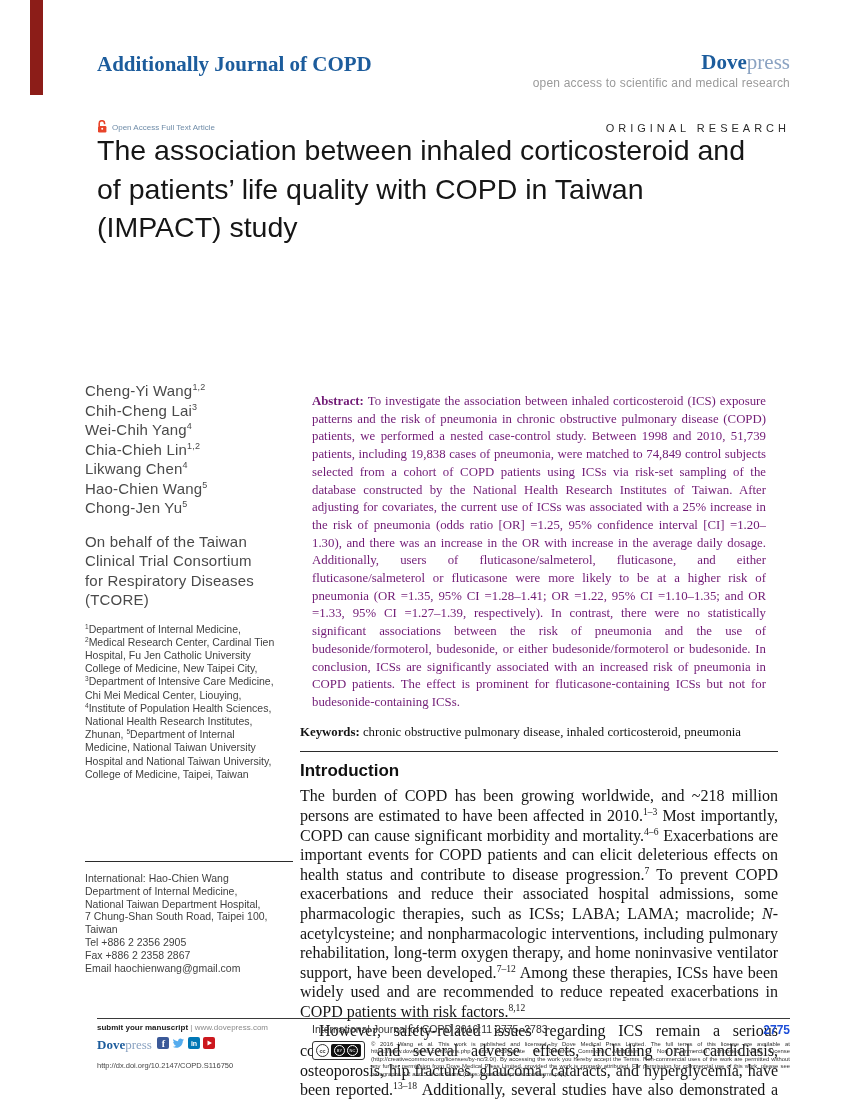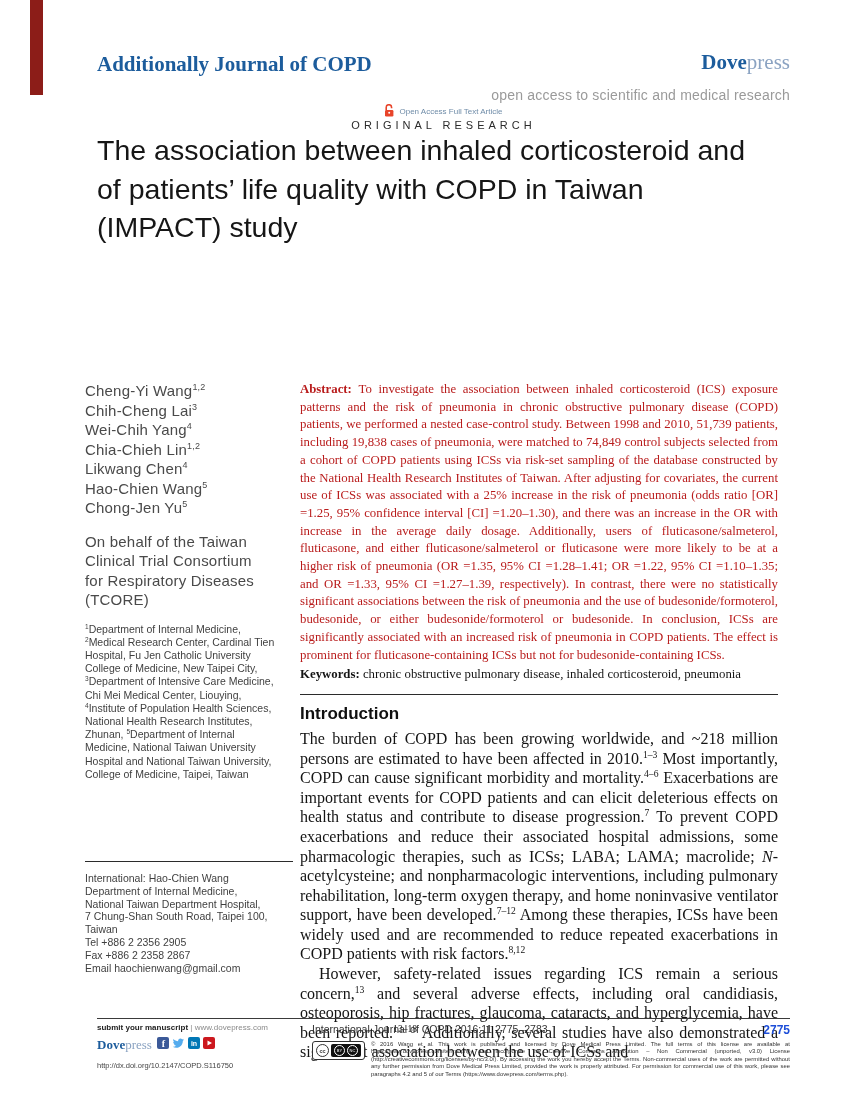--- a/index.html
+++ b/index.html
@@ -9,25 +9,25 @@
   .maroon-bar{position:absolute;left:30px;top:0;width:13px;height:95px;background:#8C1D18;}
 
   
   .masthead{position:absolute;left:97px;top:52px;width:693px;display:flex;
             justify-content:space-between;align-items:flex-start;}
   .journal-name{font-family:"Liberation Serif",serif;font-weight:700;font-size:21px;color:#1C5C9C;}
   .brand-top{text-align:right;}
   .brand-logo{font-family:"Liberation Serif",serif;font-size:21px;line-height:21px;}
   .brand-logo .b{color:#1C5C9C;font-weight:700;}
   .brand-logo .l{color:#8BA3C2;}
-  .tagline{font-size:14px;color:#9a9a9a;margin-top:14px;letter-spacing:.2px;}
-
-  
-  .meta-row{position:absolute;left:97px;top:104px;width:693px;display:flex;
-            justify-content:space-between;align-items:center;flex-direction:column;}
+  .tagline{font-size:12px;color:#9a9a9a;margin-top:3px;letter-spacing:.2px;}
+
+  
+  .meta-row{position:absolute;left:97px;top:120px;width:693px;display:flex;
+            justify-content:space-between;align-items:center;}
   .open-access{display:flex;align-items:center;gap:4px;font-size:8px;color:#6F8CA8;}
   .article-type{font-size:11px;letter-spacing:4px;color:#2B2B2B;}
 
   
   .title{position:absolute;left:97px;top:131px;font-size:28.5px;line-height:38.5px;
          font-weight:400;color:#161616;white-space:nowrap;}
 
   
   .columns{position:absolute;left:85px;top:381px;width:693px;display:flex;}
   .aside{flex:0 0 203px;width:203px;}
@@ -35,21 +35,21 @@
 
   .authors{font-size:15px;line-height:19.5px;color:#4A4A4A;letter-spacing:.2px;}
   .authors sup{font-size:60%;vertical-align:super;line-height:0;}
   .on-behalf{margin-top:14px;width:182px;font-size:15px;line-height:19.5px;color:#4A4A4A;letter-spacing:.2px;}
   .affiliations{margin-top:13px;width:190px;font-size:10.5px;line-height:13.2px;color:#3F3F3F;}
   .affiliations sup{font-size:62%;vertical-align:super;line-height:0;}
   .corr-rule{border:0;border-top:1.3px solid #2B2B2B;width:208px;margin:80px 0 10px 0;}
   .correspondence{font-size:10.5px;line-height:12.8px;color:#3F3F3F;}
 
   .abstract{font-family:"Liberation Serif",serif;font-size:12.8px;line-height:17.7px;
-            text-align:justify;color:#b91c1c;margin:0;}
+            text-align:justify;color:#701a75;margin:12px;}
   .abstract b,.keywords b{font-weight:700;}
   .keywords{font-family:"Liberation Serif",serif;font-size:12.8px;line-height:17.7px;
             color:#141414;margin-top:2px;}
   .section-rule{border:0;border-top:1.2px solid #2B2B2B;margin:10px 0 9px 0;}
   .intro-heading{font-size:17px;font-weight:700;color:#101010;margin:0 0 5px 0;}
   .body-para{font-family:"Liberation Serif",serif;font-size:16px;line-height:19.6px;
              text-align:justify;color:#141414;margin:0;}
   .body-para.indent{text-indent:19px;}
   .body-para sup,.abstract sup{font-size:60%;vertical-align:super;line-height:0;}
   .body-para i{font-style:italic;}

